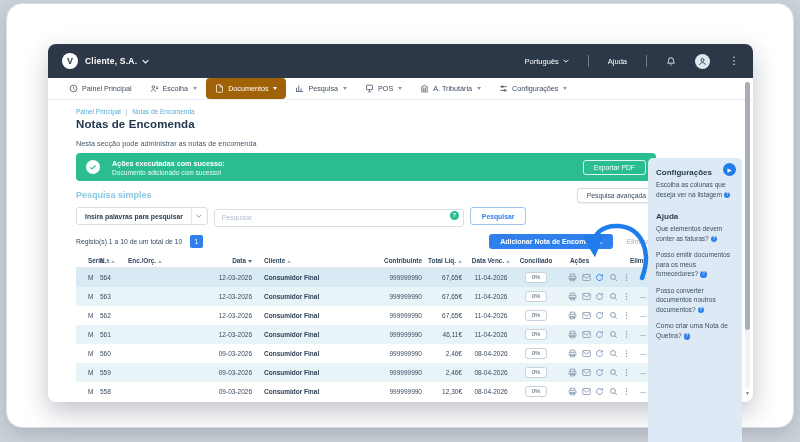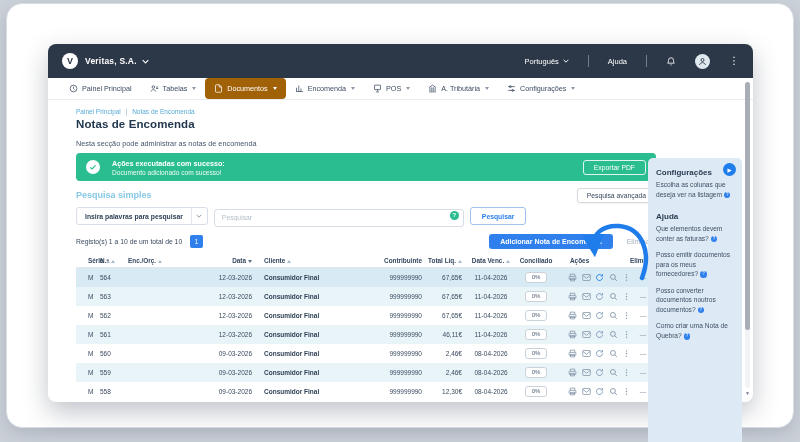--- a/index.html
+++ b/index.html
@@ -103,21 +103,21 @@
 </style>
 </head>
 <body>
 
 <div class="frame"></div>
 
 <div class="win">
 
   <div class="topbar">
     <div class="logo">V</div>
-    <span class="brand">Veritas, S.A.</span>
+    <span class="brand">Cliente, S.A.</span>
     <svg class="tb-caret" width="7" height="5" viewBox="0 0 10 6">
         <path d="M1 1l4 4 4-4" fill="none" stroke="#ffffff" stroke-width="1.5"></path>
       </svg>
     <div class="tb-right">
       <span class="tb-link">
         <span>Português</span>
         <svg width="6" height="4" viewBox="0 0 10 6">
             <path d="M1 1l4 4 4-4" fill="none" stroke="#ffffff" stroke-width="1.6"></path>
           </svg>
       </span>
@@ -147,36 +147,36 @@
           <path d="M12 7v5l3 3"></path>
         </svg>
       <span>Painel Principal</span>
     </div>
     <div class="mi">
       <svg width="9" height="9" viewBox="0 0 24 24" fill="none" stroke="currentColor" stroke-width="2">
           <circle cx="9" cy="8" r="3.5"></circle>
           <path d="M3 20c1-3.5 3.5-5 6-5s5 1.5 6 5"></path>
           <path d="M16 8h6M16 12h6"></path>
         </svg>
-      <span>Tabelas</span>
+      <span>Escolha</span>
         <i class="crt-s"></i>
     </div>
     <div class="mi active">
       <svg width="9" height="9" viewBox="0 0 24 24" fill="none" stroke="currentColor" stroke-width="2">
           <path d="M14 2H6a2 2 0 0 0-2 2v16a2 2 0 0 0 2 2h12a2 2 0 0 0 2-2V8z"></path>
           <path d="M14 2v6h6"></path>
         </svg>
       <span>Documentos</span>
         <i class="crt-s"></i>
     </div>
     <div class="mi">
       <svg width="9" height="9" viewBox="0 0 24 24" fill="none" stroke="currentColor" stroke-width="2">
           <path d="M4 20V10M10 20V4M16 20v-8M21 20H3"></path>
         </svg>
-      <span>Encomenda</span>
+      <span>Pesquisa</span>
         <i class="crt-s"></i>
     </div>
     <div class="mi">
       <svg width="9" height="9" viewBox="0 0 24 24" fill="none" stroke="currentColor" stroke-width="2">
           <rect x="4" y="3" width="16" height="12" rx="1"></rect>
           <path d="M12 15v4M8 21h8"></path>
         </svg>
       <span>POS</span>
         <i class="crt-s"></i>
     </div>

